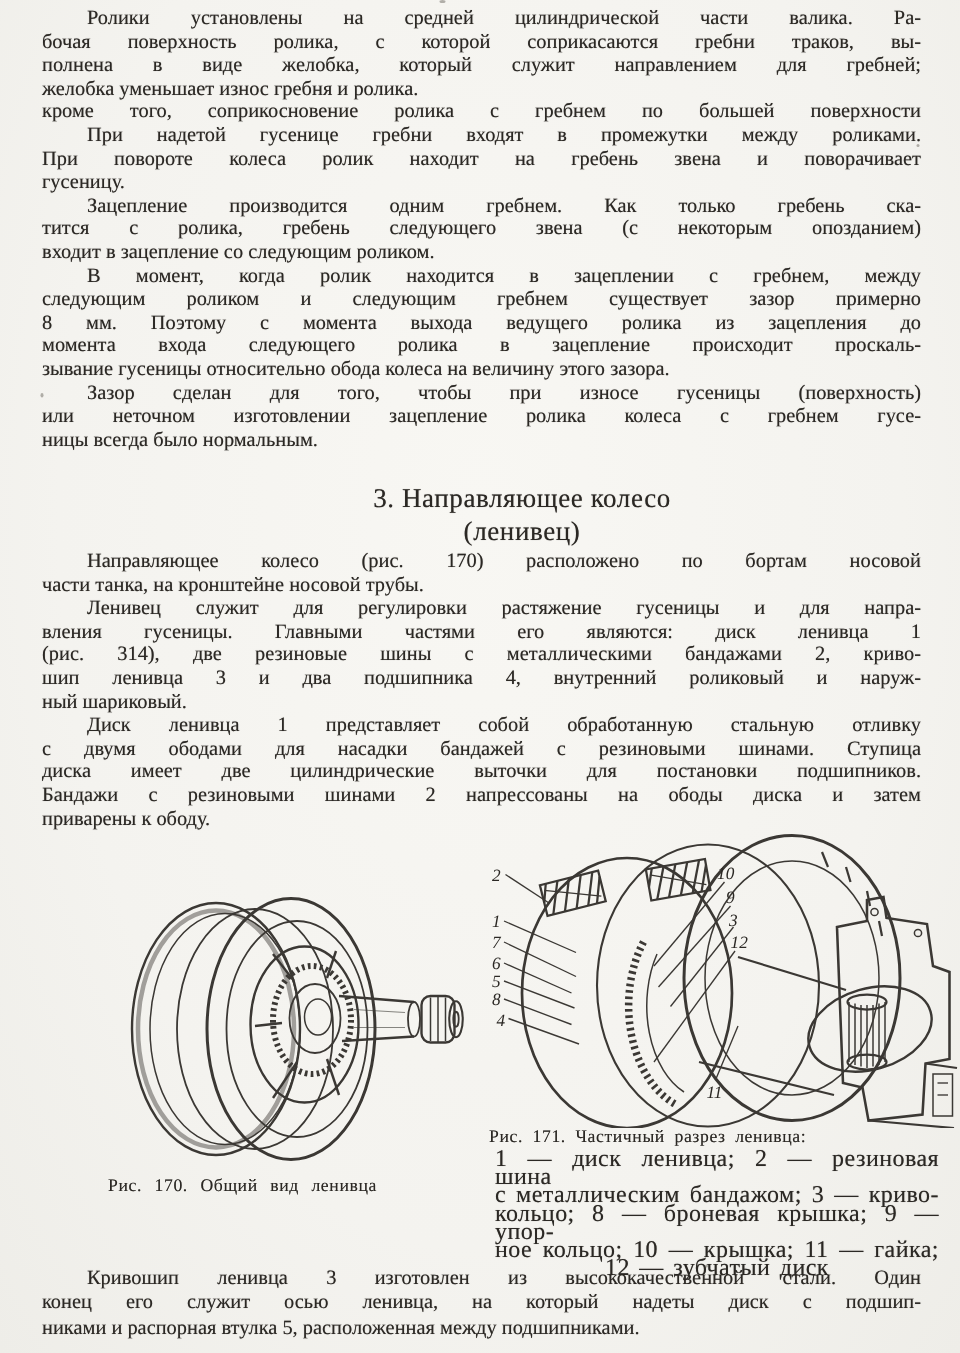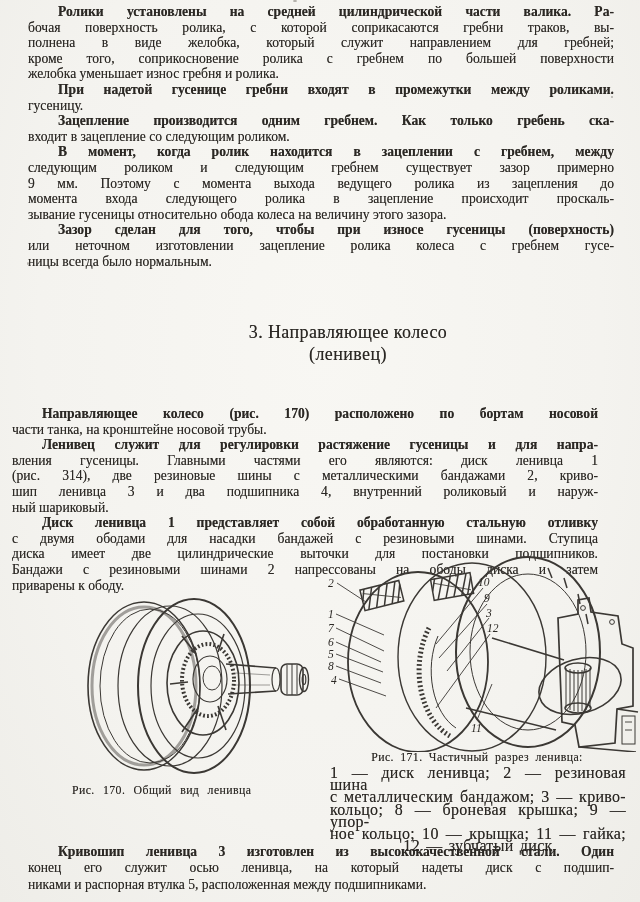--- a/index.html
+++ b/index.html
@@ -8,76 +8,78 @@
     position:relative;
     width:640px;height:902px;
     margin:0 auto;
     background:radial-gradient(ellipse at 50% 38%, #f8f7f3 0%, #f4f3ef 62%, #eeede8 100%);
     color:#2b2824;
     font-family:"Liberation Serif","DejaVu Serif",serif;
     overflow:hidden;
   }
   .block{position:absolute;}
   #top-text{left:28px;top:4px;width:586px;font-size:13.6px;line-height:15.6px;}
-  #mid-text{left:12px;top:366px;width:586px;font-size:13.6px;line-height:15.6px;margin-top:40px;}
+  #mid-text{left:28px;top:366px;width:586px;font-size:13.6px;line-height:15.6px;}
   #bottom-text{left:28px;top:844px;width:586px;font-size:13.6px;line-height:16.4px;}
   .para{margin:0;}
   .tl{
     text-align:justify;text-align-last:justify;
     white-space:normal;
     text-shadow:0 0 0.5px rgba(43,40,36,0.55);
   }
   .tl.last{text-align-last:left;}
-  .para .tl.first{text-indent:30px;font-weight:bold;}
+  .para .tl.first{text-indent:30px;}
   #heading{
     left:0;top:321px;width:640px;text-align:center;
     font-size:18px;line-height:22px;letter-spacing:0.4px;
     text-shadow:0 0 0.5px rgba(43,40,36,0.6);
     margin-left:28px;
   }
   .caption{
     font-size:11.8px;letter-spacing:0.4px;word-spacing:5px;
     text-shadow:0 0 0.4px rgba(43,40,36,0.5);
   }
   #fig170-caption{left:72px;top:783px;width:243px;}
-  #fig171-caption{left:326px;top:750px;width:302px;text-align:center;word-spacing:3px;}
+  #fig171-caption{left:326px;top:750px;width:302px;word-spacing:3px;}
   #fig171-legend{
     left:330px;top:767px;width:296px;
     font-size:16px;line-height:12.2px;letter-spacing:0.3px;word-spacing:2px;
   }
   #fig171-legend .tl.last{text-align-last:center;}
   svg{display:block;}
   .ink{stroke:#3b3834;fill:none;}
   .speck{position:absolute;background:#6b675f;border-radius:50%;opacity:.5;}
 </style>
 </head>
 <body>
 
 <div id="page">
 
   <div id="top-text" class="block">
     <div class="para">
         <div class="tl first">Ролики установлены на средней цилиндрической части валика. Ра-</div>
         <div class="tl">бочая поверхность ролика, с которой соприкасаются гребни траков, вы-</div>
         <div class="tl">полнена в виде желобка, который служит направлением для гребней;</div>
+        <div class="tl last">желобка уменьшает износ гребня и ролика.</div>
         <div class="tl">кроме того, соприкосновение ролика с гребнем по большей поверхности</div>
-        <div class="tl last">желобка уменьшает износ гребня и ролика.</div>
       </div>
     <div class="para">
         <div class="tl first">При надетой гусенице гребни входят в промежутки между роликами.</div>
+        <div class="tl">При повороте колеса ролик находит на гребень звена и поворачивает</div>
         <div class="tl last">гусеницу.</div>
       </div>
     <div class="para">
         <div class="tl first">Зацепление производится одним гребнем. Как только гребень ска-</div>
+        <div class="tl">тится с ролика, гребень следующего звена (с некоторым опозданием)</div>
         <div class="tl last">входит в зацепление со следующим роликом.</div>
       </div>
     <div class="para">
         <div class="tl first">В момент, когда ролик находится в зацеплении с гребнем, между</div>
         <div class="tl">следующим роликом и следующим гребнем существует зазор примерно</div>
-        <div class="tl">9 мм. Поэтому с момента выхода ведущего ролика из зацепления до</div>
+        <div class="tl">8 мм. Поэтому с момента выхода ведущего ролика из зацепления до</div>
         <div class="tl">момента входа следующего ролика в зацепление происходит проскаль-</div>
         <div class="tl last">зывание гусеницы относительно обода колеса на величину этого зазора.</div>
       </div>
     <div class="para">
         <div class="tl first">Зазор сделан для того, чтобы при износе гусеницы (поверхность)</div>
         <div class="tl">или неточном изготовлении зацепление ролика колеса с гребнем гусе-</div>
         <div class="tl last">ницы всегда было нормальным.</div>
       </div>
   </div>
 

